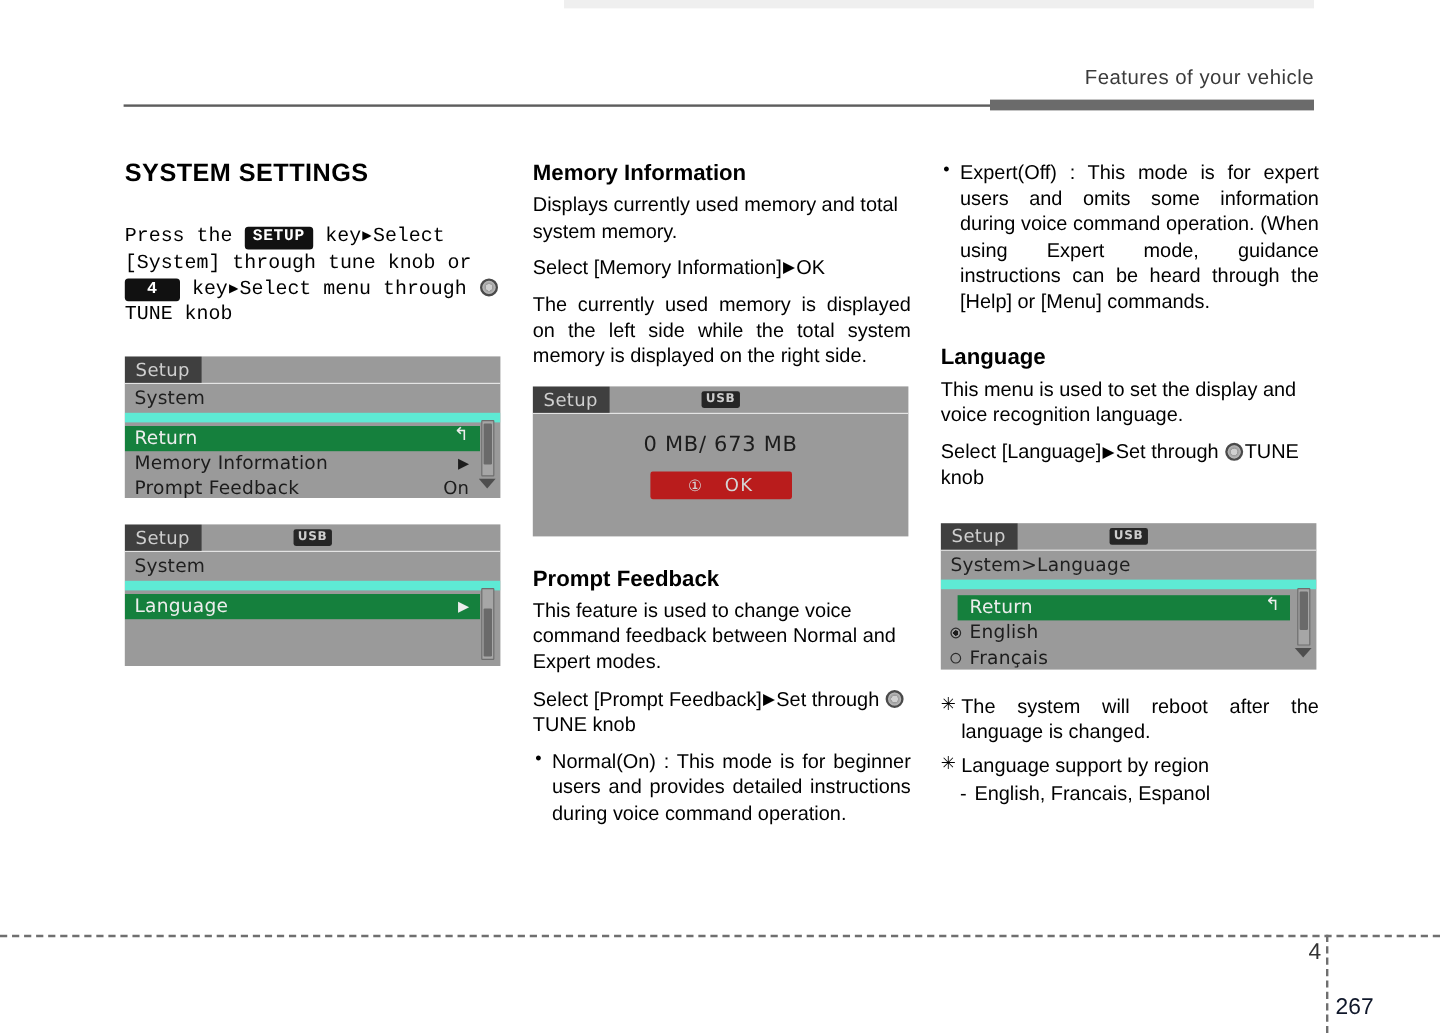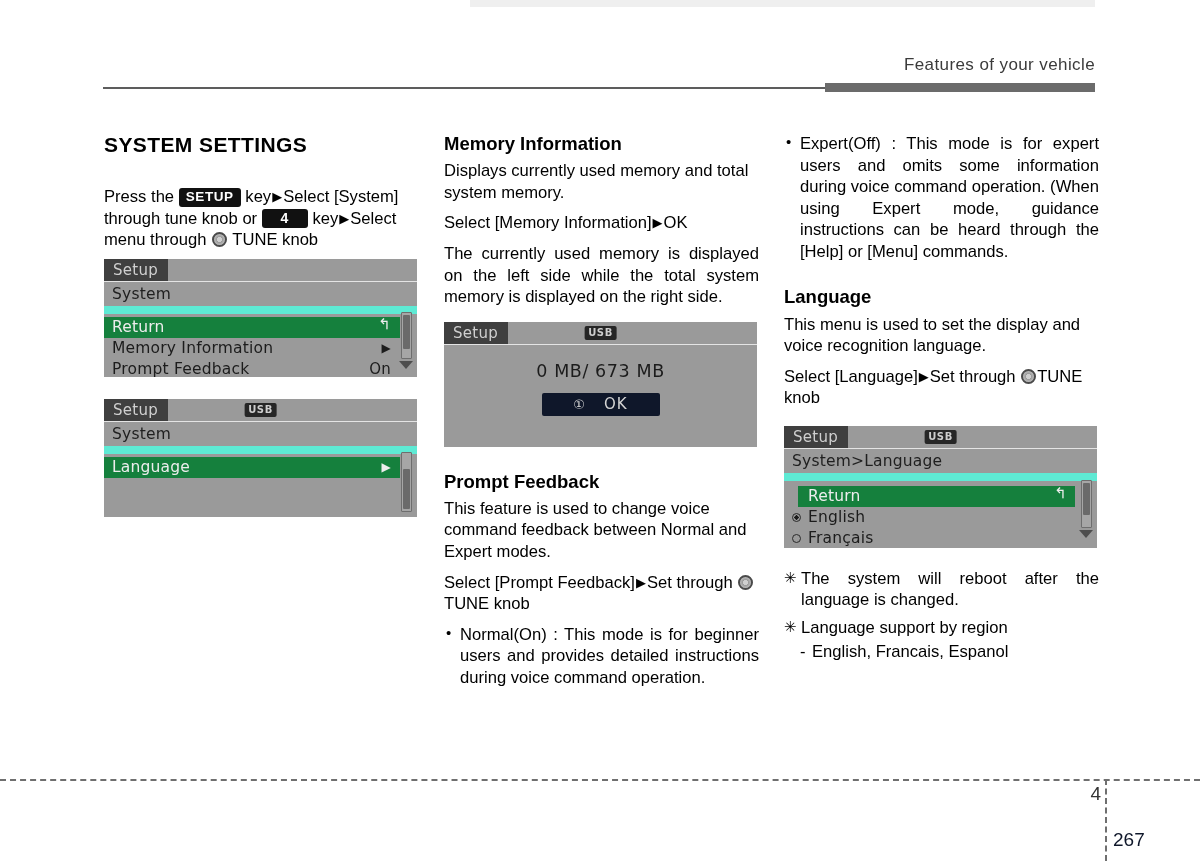--- a/index.html
+++ b/index.html
@@ -320,21 +320,21 @@
     text-align: center;
     font-size: 17.5px;
     color: #1c1c1c;
     letter-spacing: 0.6px;
     padding-top: 16px;
   }
   .mem-ok {
     margin: 12px auto 0 auto;
     width: 118px;
     height: 23px;
-    background: #0f172a;
+    background: #b91c1c;
     color: #d4d4d4;
     font-size: 15px;
     line-height: 23px;
     text-align: center;
     letter-spacing: 1px;
     border-radius: 2px;
   }
   .mem-ok .circled {
     font-size: 13px;
     margin-right: 18px;
@@ -381,21 +381,21 @@
 <div class="header">
   <div class="header-rule-thin"></div>
   <div class="header-rule-thick"></div>
   <div class="header-title">Features of your vehicle</div>
 </div>
 
 <div class="col col-1">
 
   <h1 class="section-title">SYSTEM SETTINGS</h1>
 
-  <p class="body" style="margin-bottom:8px;"><span>Press the </span><span class="key-badge">SETUP</span><span> key</span><span class="arrow-r">▶</span><span>Select [System] through tune knob or </span><span class="key-badge num">4</span><span> key</span><span class="arrow-r">▶</span><span>Select menu through </span><span class="knob"></span><span> TUNE knob</span></p>
+  <p class="body" style="margin-bottom:24px;font-family:Liberation Mono, monospace;"><span>Press the </span><span class="key-badge">SETUP</span><span> key</span><span class="arrow-r">▶</span><span>Select [System] through tune knob or </span><span class="key-badge num">4</span><span> key</span><span class="arrow-r">▶</span><span>Select menu through </span><span class="knob"></span><span> TUNE knob</span></p>
 
   <div class="device" style="height:118px;">
     <div class="dev-titlebar">
       <div class="dev-tab">Setup</div>
     </div>
     <div class="dev-breadcrumb">System</div>
     <div class="dev-list">
       <div class="dev-row highlight">
         <span class="lbl">Return</span>
         <span class="val return-icon">↰</span>
@@ -460,21 +460,21 @@
 </div>
 
 <div class="col col-3">
 
   <ul class="bullets" style="margin-bottom:24px;">
     <li>Expert(Off) : This mode is for expert users and omits some information during voice command operation. (When using Expert mode, guidance instructions can be heard through the [Help] or [Menu] commands.</li>
   </ul>
 
   <h2 class="sub-title">Language</h2>
   <p class="body">This menu is used to set the display and voice recognition language.</p>
-  <p class="body" style="margin-bottom:17px;"><span>Select [Language]</span><span class="arrow-r">▶</span><span>Set through </span><span class="knob"></span><span>TUNE knob</span></p>
+  <p class="body" style="margin-bottom:27px;"><span>Select [Language]</span><span class="arrow-r">▶</span><span>Set through </span><span class="knob"></span><span>TUNE knob</span></p>
 
   <div class="device" style="height:122px;">
     <div class="dev-titlebar">
       <div class="dev-tab">Setup</div>
       <div class="usb-badge">USB</div>
     </div>
     <div class="dev-breadcrumb">System&gt;Language</div>
     <div class="dev-list" style="padding-top:5px;">
       <div class="dev-row highlight indent" style="margin-left:14px;margin-right:22px;">
         <span class="lbl" style="left:10px;">Return</span>

